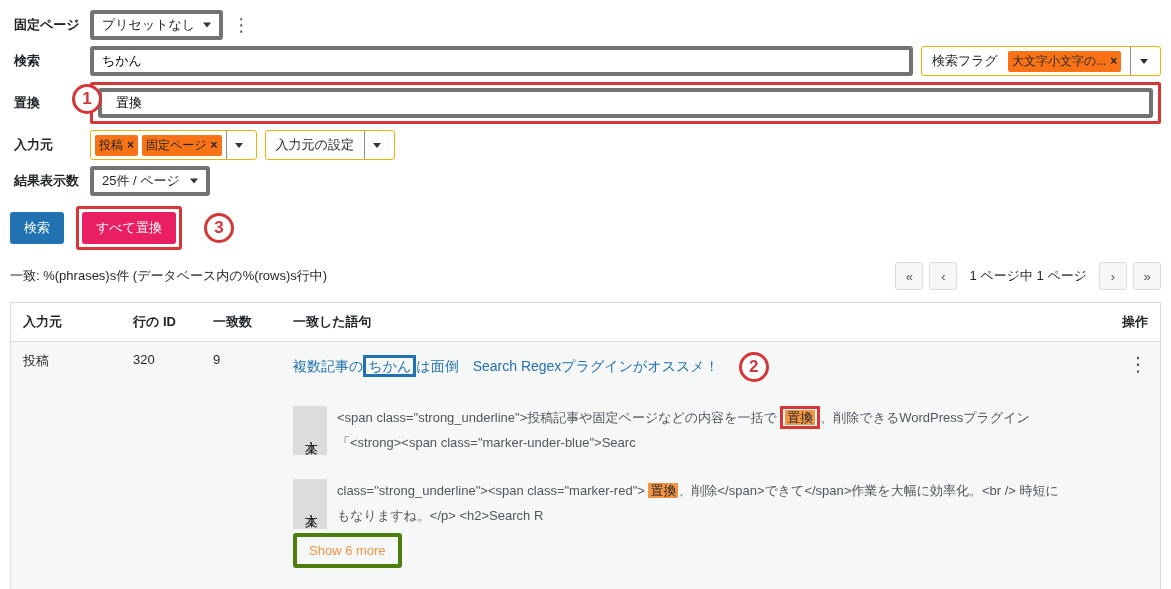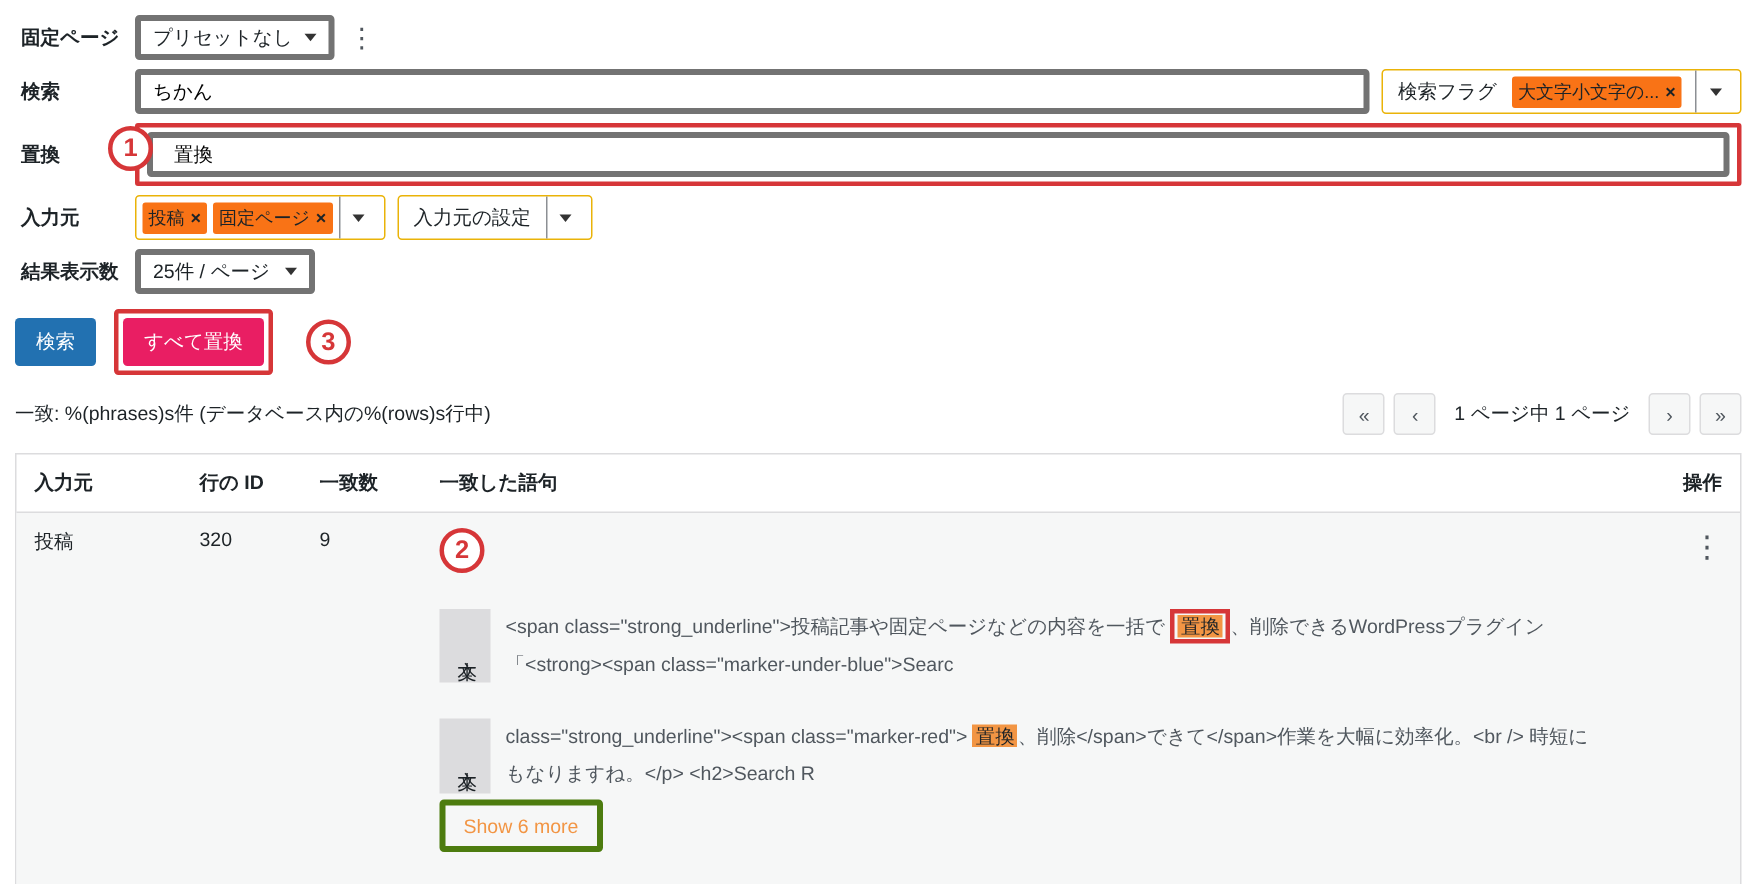--- a/index.html
+++ b/index.html
@@ -164,20 +164,23 @@
     <div class="col-matches">一致数</div>
     <div class="col-phrase">一致した語句</div>
     <div class="col-ops">操作</div>
   </div>
   <div class="results-row">
     <div class="col-source">投稿</div>
     <div class="col-id">320</div>
     <div class="col-matches">9</div>
     <div class="col-phrase">
       <div class="title-with-badge">
+        <span class="title-link">
+          <span>複数記事の</span><span class="hl-box-blue">ちかん</span><span>は面倒　Search Regexプラグインがオススメ！</span>
+        </span>
         <span class="circle-badge">2</span>
       </div>
 
       <div class="content-line">
         <div class="content-tag">本文</div>
         <div class="content-text">
           <span>&lt;span class="strong_underline"&gt;投稿記事や固定ページなどの内容を一括で </span><span class="hl-orange-box"><span class="hl-orange">置換</span></span><span>、削除できるWordPressプラグイン「&lt;strong&gt;&lt;span class="marker-under-blue"&gt;Searc</span>
         </div>
       </div>
 

